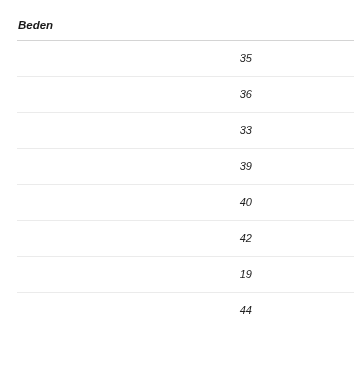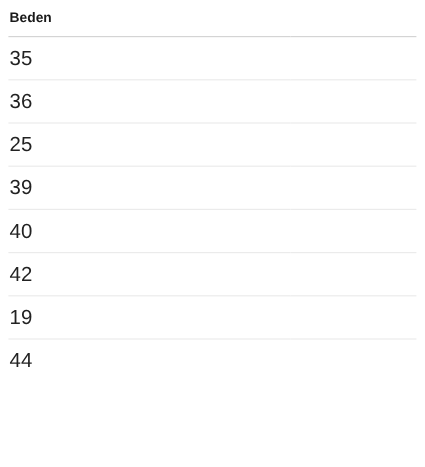--- a/index.html
+++ b/index.html
@@ -9,22 +9,23 @@
   }
   body {
     width: 354px;
     height: 389px;
     overflow: hidden;
     font-family: "Liberation Sans", "DejaVu Sans", sans-serif;
     -webkit-font-smoothing: antialiased;
   }
   .size-table-wrap {
     width: 338px;
-    padding: 0;
+    padding: 10px;
     box-sizing: border-box;
+    font-style: italic;
   }
   table.size-table {
     width: 340px;
     margin-left: 7px;
     border-collapse: collapse;
     table-layout: fixed;
   }
   table.size-table col.col-size  { width: 235px; }
   table.size-table col.col-len   { width: 105px; }
 
@@ -42,22 +43,22 @@
   }
   table.size-table thead th .th-inner {
     display: block;
     padding-left: 1px;
   }
   table.size-table thead th.th-len .th-inner {
     padding-left: 235px;
   }
 
   table.size-table tbody td {
-    text-align: left;
-    font-size: 17px;
+    text-align: right;
+    font-size: 11px;
     font-weight: normal;
     color: #222222;
     padding: 0;
     height: 35px;
     line-height: 35px;
     vertical-align: middle;
     border-bottom: 1px solid #ebebeb;
     white-space: nowrap;
   }
   table.size-table tbody td .td-inner {
@@ -103,21 +104,21 @@
         <tr>
           <td class="td-size">
             <span class="td-inner">36</span>
           </td>
           <td class="td-len">
             <span class="td-inner">23</span>
           </td>
         </tr>
         <tr>
           <td class="td-size">
-            <span class="td-inner">25</span>
+            <span class="td-inner">33</span>
           </td>
           <td class="td-len">
             <span class="td-inner">24</span>
           </td>
         </tr>
         <tr>
           <td class="td-size">
             <span class="td-inner">39</span>
           </td>
           <td class="td-len">

